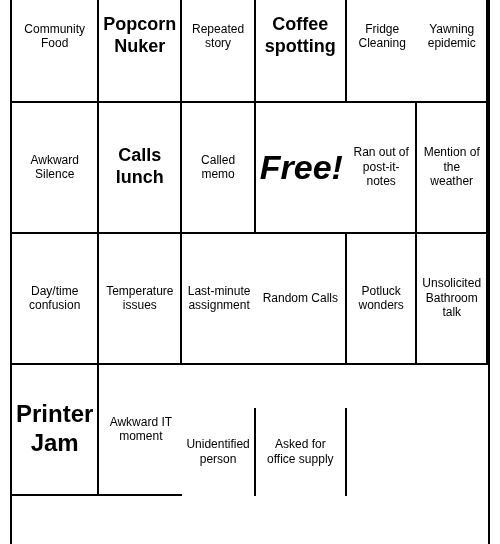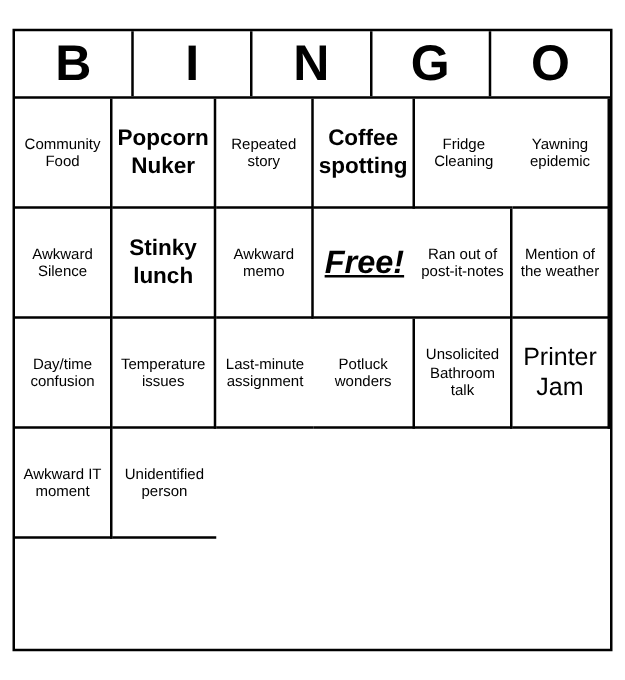--- a/index.html
+++ b/index.html
@@ -52,36 +52,35 @@
       position: relative;
     }
     .bingo-cell:nth-child(5n) {
       border-right: none;
     }
     .bingo-cell:nth-child(n+21) {
       border-bottom: none;
       margin-top: 43px;
     }
     .bingo-cell.free {
-      font-size: 26px;
+      font-size: 34px;
       font-weight: bold;
       font-style: italic;
-      text-decoration: underline;
     }
     .bingo-cell.large-text {
       font-size: 18px;
       font-weight: bold;
     }
     .bingo-cell.medium-text {
       font-size: 18px;
       font-weight: bold;
     }
     .bingo-cell.big-bold {
-      font-size: 20px;
-      font-weight: normal;
+      font-size: 24px;
+      font-weight: bold;
     }
   </style>
 </head>
 <body>
 
 <div class="bingo-card">
   <div class="bingo-header">
   <div class="bingo-header-cell">B</div>
       <div class="bingo-header-cell">I</div>
       <div class="bingo-header-cell">N</div>
@@ -89,27 +88,29 @@
       <div class="bingo-header-cell">O</div>
     </div>
   <div class="bingo-grid">
   <div class="bingo-cell">Community Food</div>
       <div class="bingo-cell medium-text">Popcorn Nuker</div>
       <div class="bingo-cell">Repeated story</div>
       <div class="bingo-cell large-text">Coffee spotting</div>
       <div class="bingo-cell">Fridge Cleaning</div>
       <div class="bingo-cell">Yawning epidemic</div>
       <div class="bingo-cell">Awkward Silence</div>
-      <div class="bingo-cell large-text">Stinky lunch</div>
-      <div class="bingo-cell">Awkward memo</div>
+      <div class="bingo-cell large-text">Calls lunch</div>
+      <div class="bingo-cell">Called memo</div>
       <div class="bingo-cell free">Free!</div>
       <div class="bingo-cell">Ran out of post-it-notes</div>
       <div class="bingo-cell">Mention of the weather</div>
       <div class="bingo-cell">Day/time confusion</div>
       <div class="bingo-cell">Temperature issues</div>
       <div class="bingo-cell">Last-minute assignment</div>
+      <div class="bingo-cell">Random Calls</div>
       <div class="bingo-cell">Potluck wonders</div>
       <div class="bingo-cell">Unsolicited Bathroom talk</div>
       <div class="bingo-cell big-bold">Printer Jam</div>
       <div class="bingo-cell">Awkward IT moment</div>
       <div class="bingo-cell">Unidentified person</div>
+      <div class="bingo-cell">Asked for office supply</div>
     </div>
 </div>
 
 </body></html>

